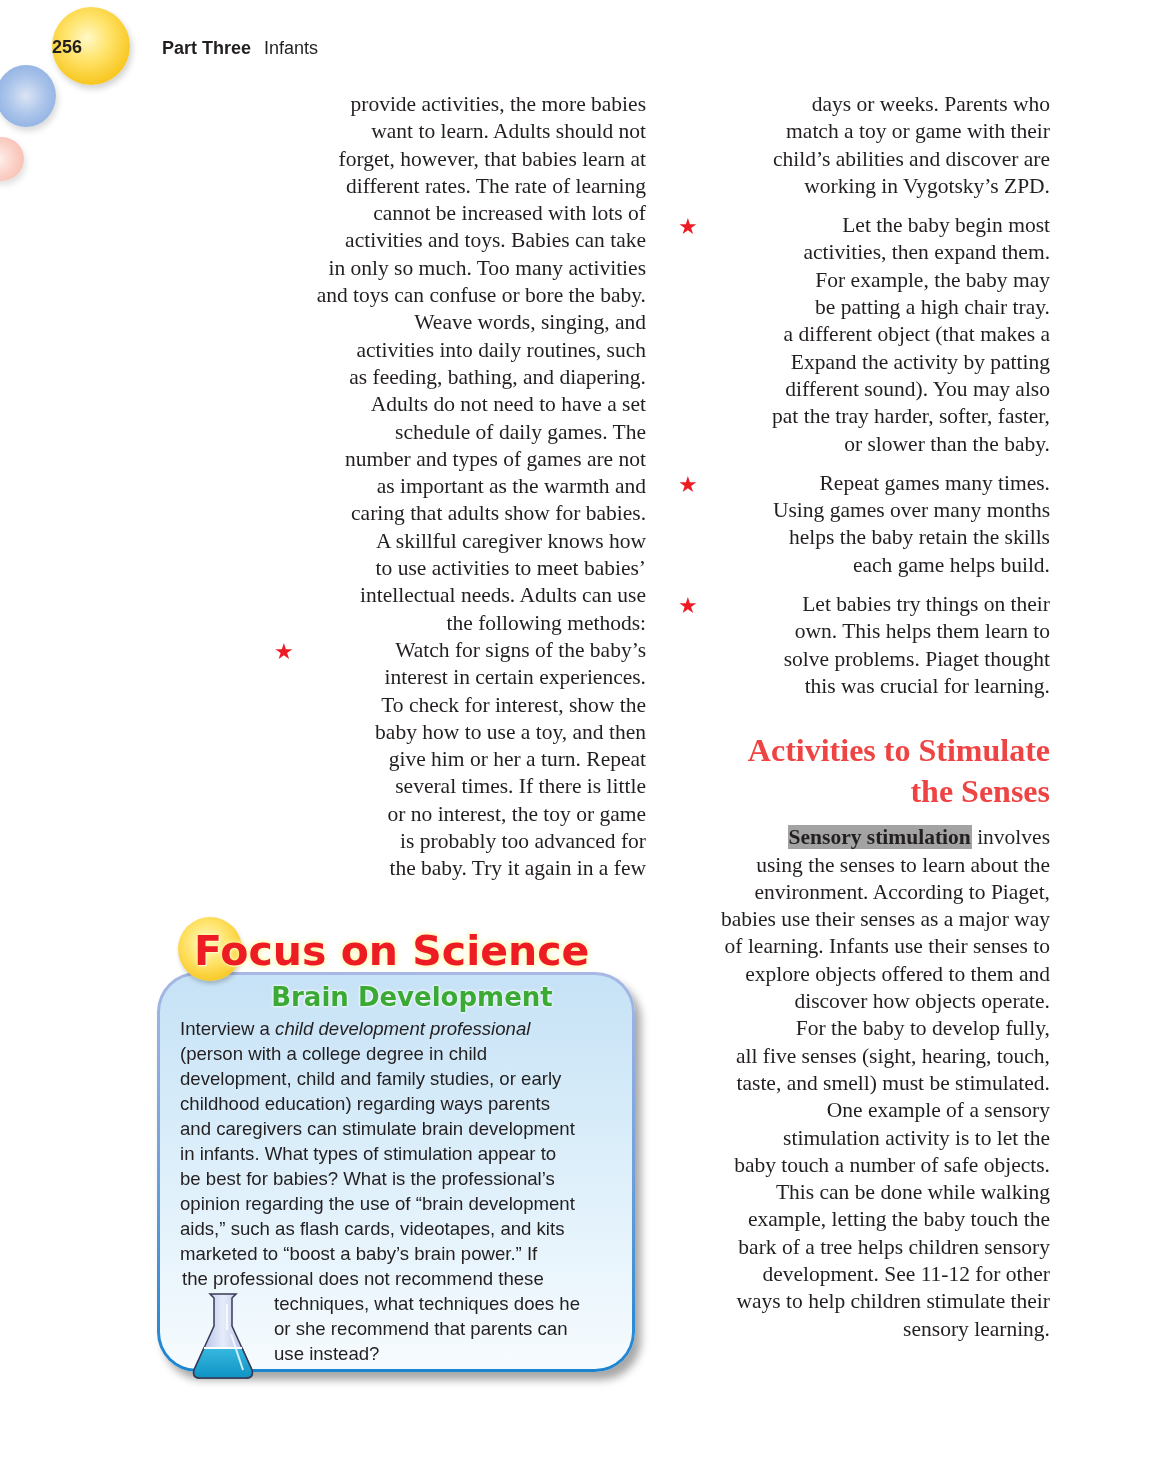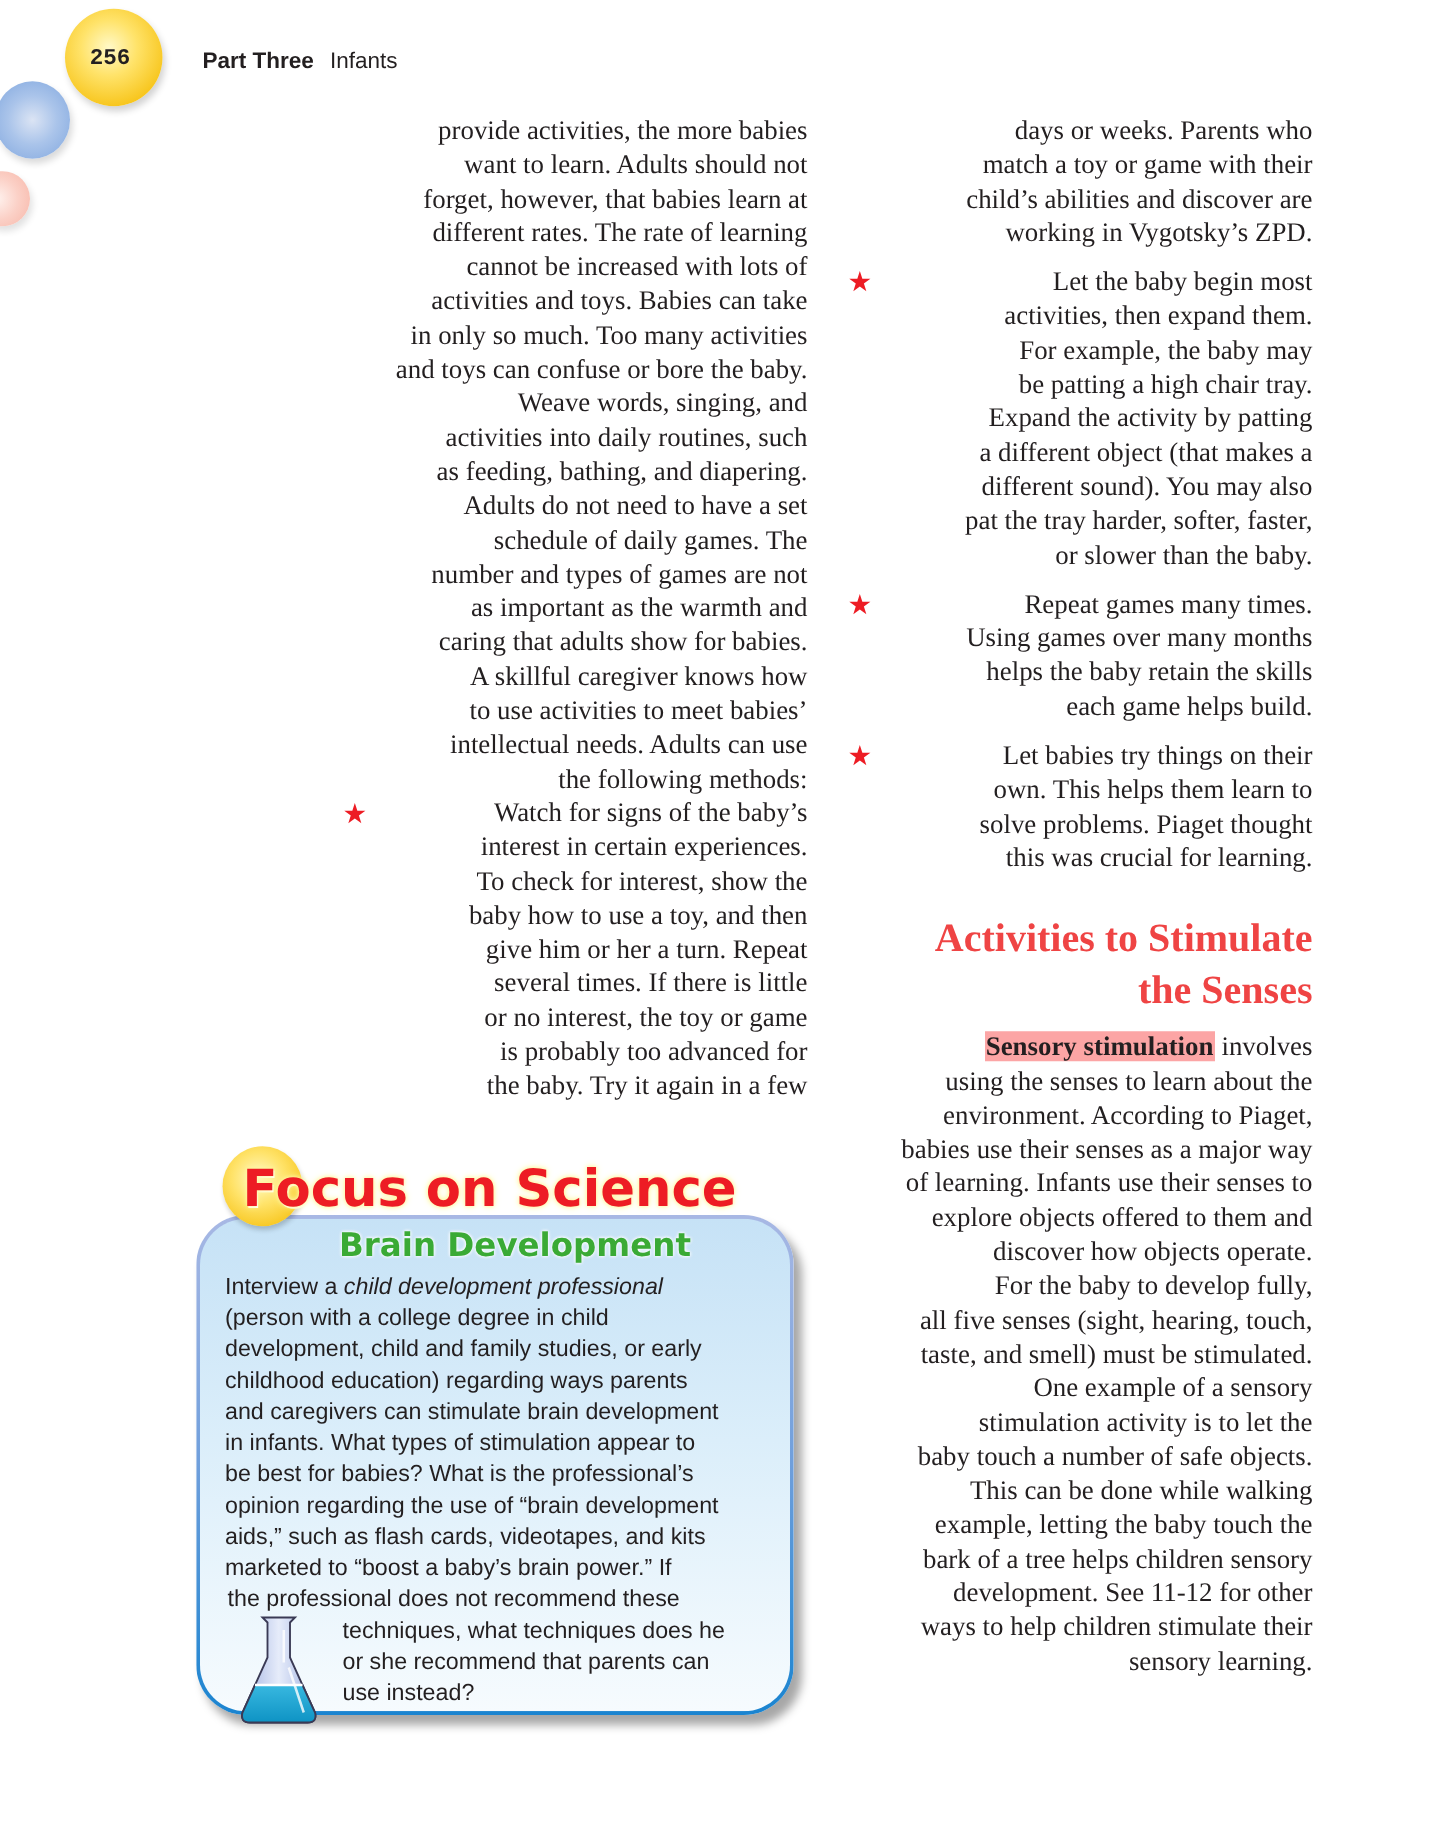--- a/index.html
+++ b/index.html
@@ -19,22 +19,22 @@
     left: -4px; top: 65px; width: 60px; height: 62px;
     background: radial-gradient(circle at 50% 50%, #dbe4f4 0%, #aac4ea 45%, #7fa6de 100%);
     box-shadow: 2px 4px 6px rgba(0,0,0,0.15);
   }
   .c-pink {
     left: -20px; top: 137px; width: 44px; height: 44px;
     background: radial-gradient(circle at 40% 50%, #fff2ee 0%, #fbd0c6 50%, #f7b6a8 100%);
     box-shadow: 2px 4px 6px rgba(0,0,0,0.12);
   }
   .page-num {
-    position: absolute; left: 52px; top: 37px; width: 72px; text-align: center;
-    font-family: Liberation Mono, monospace; font-weight: bold; font-size: 18px; color: #231f20;
+    position: absolute; left: 52px; top: 37px; width: 72px; 
+    font-family: Liberation Sans, sans-serif; font-weight: bold; font-size: 18px; color: #231f20;
   }
   .running-head {
     position: absolute; left: 162px; top: 38px;
     font-family: "Liberation Sans", "DejaVu Sans", sans-serif; font-size: 18px; color: #231f20; text-align: center;
   }
   .running-head .part { font-weight: bold; margin-right: 8px; }
 
   .col { position: absolute; font-size: 21.5px; line-height: 27.3px; text-align: right; }
   .col-left { left: 274px; top: 91px; width: 372px; }
   .col-right { left: 678px; top: 91px; width: 372px; }
@@ -45,21 +45,21 @@
   .bullet .star {
     position: absolute; left: 0; top: 1px; color: #ed1c24; font-size: 22px; line-height: 27px;
     font-family: "DejaVu Sans", sans-serif;
   }
   .gap { height: 12px; }
 
   .section-heading {
     color: #ef4444; font-weight: bold; font-size: 32px; line-height: 41px; margin: 0;
   }
   .highlight {
-    background: #fca5a5; font-weight: bold; padding: 0 1px;
+    background: #a3a3a3; font-weight: bold; padding: 0 1px;
   }
 
   
   .fos-box {
     position: absolute; left: 157px; top: 972px; width: 478px; height: 400px;
     border-radius: 40px;
     border: 3px solid transparent;
     background:
       linear-gradient(to bottom, #c6e2f6 0%, #dbeefa 45%, #f6fbfe 100%) padding-box,
       linear-gradient(to bottom, #a8b8e4 0%, #6f9fdc 50%, #1a84d0 100%) border-box;
@@ -151,22 +151,22 @@
     <span class="line">child’s abilities and discover are</span>
     <span class="line">working in Vygotsky’s ZPD.</span>
   </div>
   <div class="gap"></div>
   <div class="bullet">
     <span class="star">★</span>
     <span class="line">Let the baby begin most</span>
     <span class="line">activities, then expand them.</span>
     <span class="line">For example, the baby may</span>
     <span class="line">be patting a high chair tray.</span>
+    <span class="line">a different object (that makes a</span>
     <span class="line">Expand the activity by patting</span>
-    <span class="line">a different object (that makes a</span>
     <span class="line">different sound). You may also</span>
     <span class="line">pat the tray harder, softer, faster,</span>
     <span class="line">or slower than the baby.</span>
   </div>
   <div class="gap"></div>
   <div class="bullet">
     <span class="star">★</span>
     <span class="line">Repeat games many times.</span>
     <span class="line">Using games over many months</span>
     <span class="line">helps the baby retain the skills</span>

